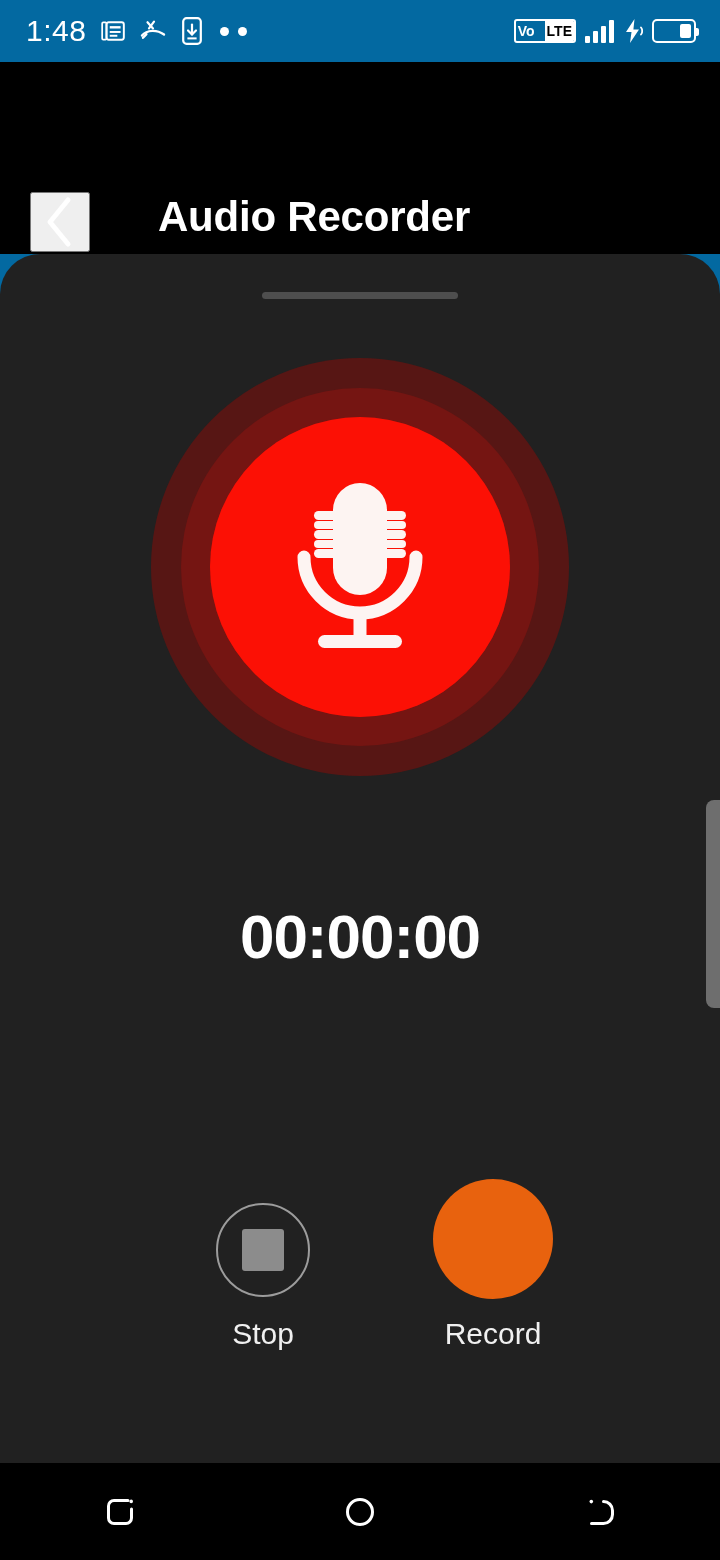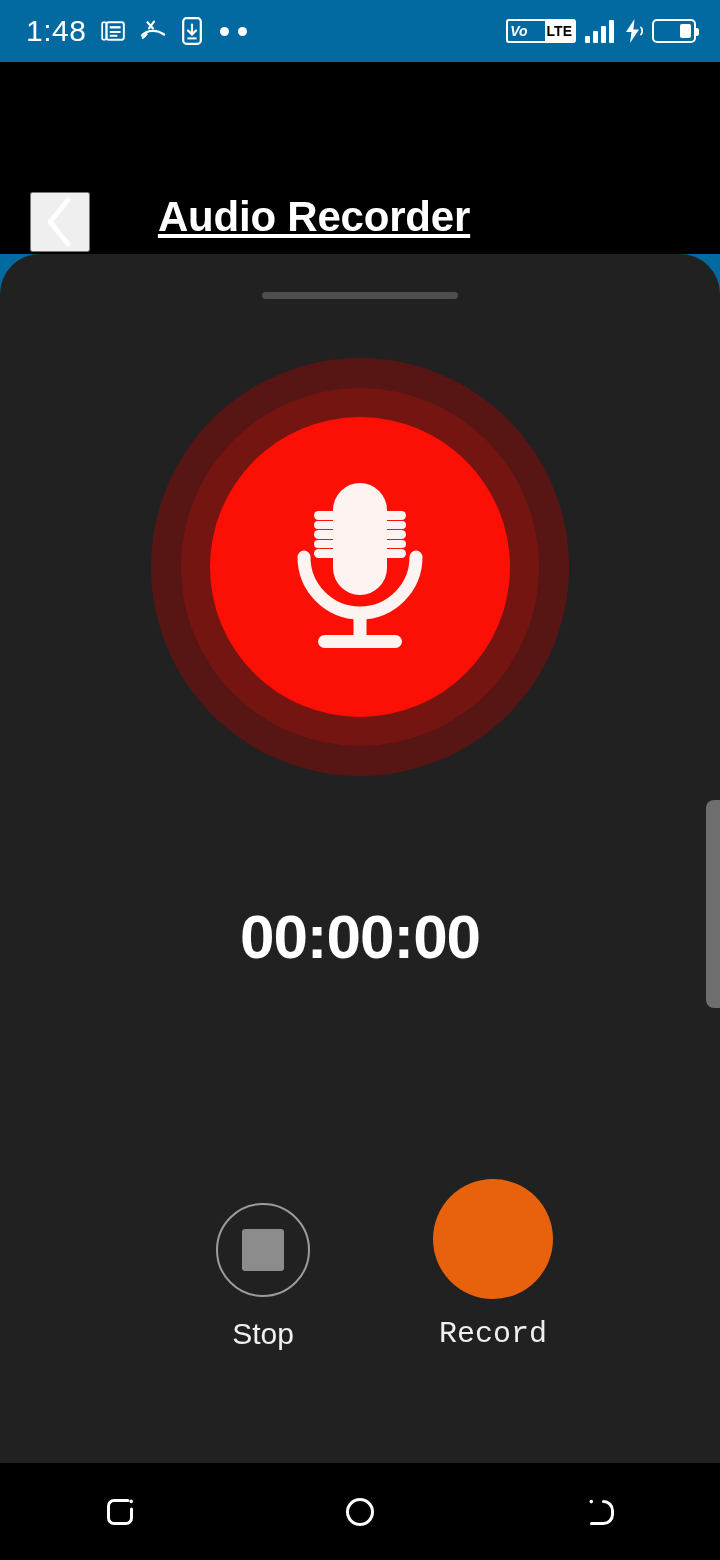--- a/index.html
+++ b/index.html
@@ -35,21 +35,21 @@
 
   .dots { display:flex; gap:9px; align-items:center; margin-left:4px;}
   .dot { width:9px; height:9px; border-radius:50%; background:#fff; }
 
   #volte-badge {
     display:flex; align-items:stretch;
     height:24px; border-radius:3px; overflow:hidden;
     border:2px solid #fff;
     font-size:14px; font-weight:700; line-height:20px;
   }
-  #volte-badge .vo { color:#fff; padding:0 17px 0 2px;font-style:italic; }
+  #volte-badge .vo { color:#fff; padding:0 10px 0 2px; }
   #volte-badge .lte { background:#fff; color:#000; padding:0 2px; }
 
   .bars { display:flex; align-items:flex-end; gap:3px; height:24px; }
   .bars i { display:block; width:5px; background:#fff; border-radius:1px; }
   .bars i:nth-child(1){ height:7px; }
   .bars i:nth-child(2){ height:12px; }
   .bars i:nth-child(3){ height:17px; }
   .bars i:nth-child(4){ height:23px; }
 
   #battery {
@@ -74,21 +74,20 @@
     position:absolute; left:30px; top:130px;
     width:60px; height:60px;
     display:flex; align-items:center; justify-content:center;
   }
   #app-title {
     position:absolute; left:0; top:131px; width:628px;
     text-align:center;
     color:#ffffff;
     font-size:42px; font-weight:700;
     letter-spacing:-0.2px;
-    text-decoration:underline;
   }
 
   
   #sheet {
     position:absolute; left:0; top:254px;
     width:720px; height:1209px;
     background:#212121;
     border-radius:40px 40px 0 0;
     overflow:hidden;
   }
@@ -148,21 +147,21 @@
   #stop-label {
     margin-top:22px; color:#f0f0f0; font-size:30px; line-height:1;
   }
 
   #record-button {
     width:120px; height:120px; border-radius:50%;
     background:#e8620e; border:none; padding:0;
     display:block;
   }
   #record-label {
-    margin-top:20px; color:#f0f0f0; font-size:30px; line-height:1;font-family:Liberation Mono, monospace;
+    margin-top:20px; color:#f0f0f0; font-size:30px; line-height:1;
   }
 
   
   #scrollbar-thumb {
     position:absolute; right:0; top:546px;
     width:14px; height:208px;
     background:#6e6e6e;
     border-radius:8px 0 0 8px;
   }
 

